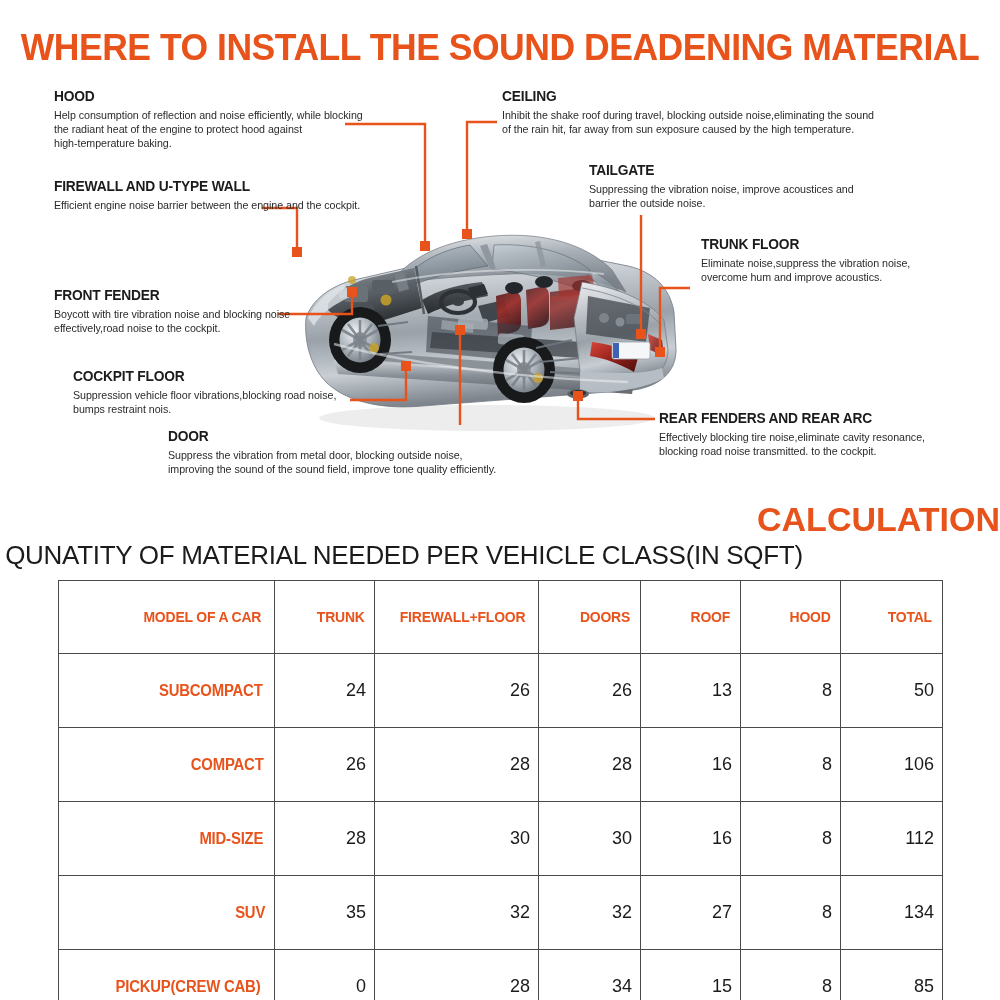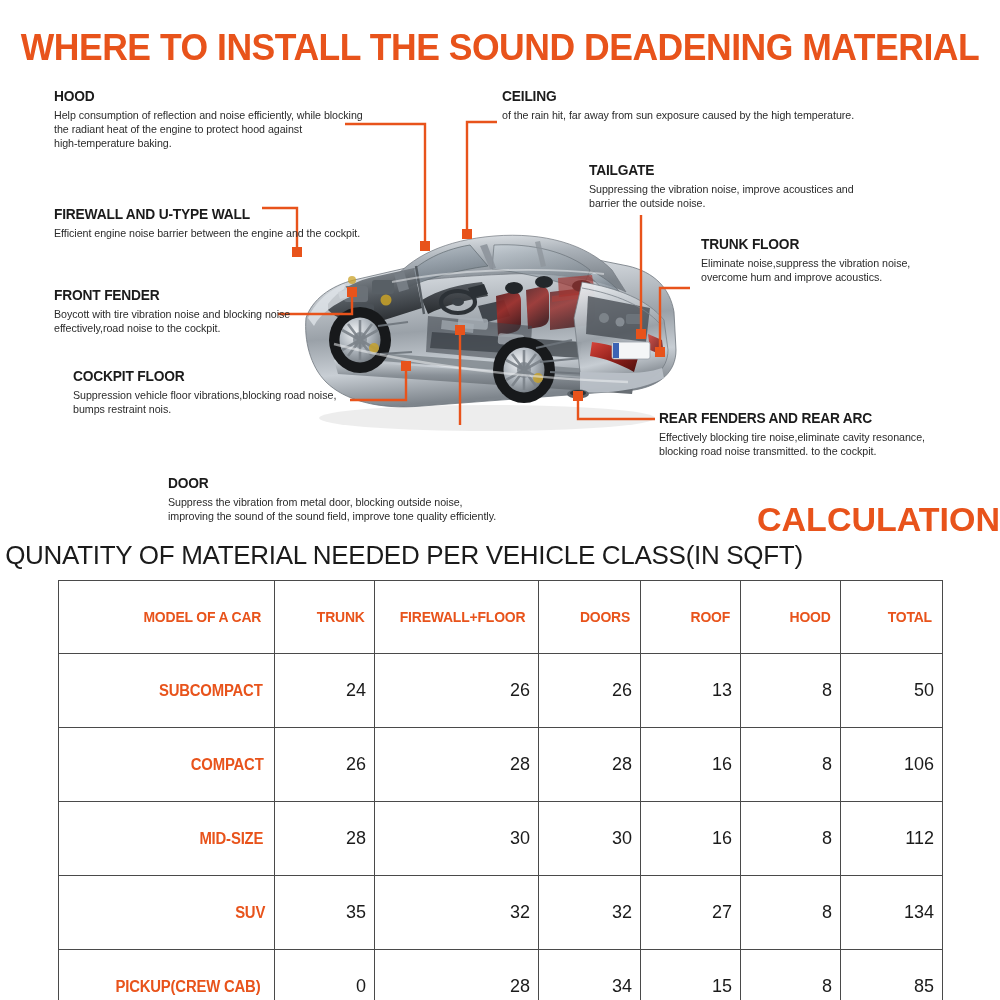--- a/index.html
+++ b/index.html
@@ -313,21 +313,21 @@
 
   <div class="callout" style="left:54px;top:88px;">
     <div class="co-title">HOOD</div>
     <div class="co-body">
       <div>Help consumption of reflection and noise efficiently, while blocking</div>
       <div>the radiant heat of the engine to protect hood against</div>
       <div>high-temperature baking.</div>
     </div>
   </div>
 
-  <div class="callout" style="left:54px;top:178px;margin-top:28px;">
+  <div class="callout" style="left:54px;top:178px;">
     <div class="co-title">FIREWALL AND U-TYPE WALL</div>
     <div class="co-body">
       <div>Efficient engine noise barrier between the engine and the cockpit.</div>
     </div>
   </div>
 
   <div class="callout" style="left:54px;top:287px;">
     <div class="co-title">FRONT FENDER</div>
     <div class="co-body">
       <div>Boycott with tire vibration noise and blocking noise</div>
@@ -336,31 +336,32 @@
   </div>
 
   <div class="callout" style="left:73px;top:368px;">
     <div class="co-title">COCKPIT FLOOR</div>
     <div class="co-body">
       <div>Suppression vehicle floor vibrations,blocking road noise,</div>
       <div>bumps restraint nois.</div>
     </div>
   </div>
 
-  <div class="callout" style="left:168px;top:428px;margin-top:47px;">
+  <div class="callout" style="left:168px;top:428px;">
     <div class="co-title">DOOR</div>
     <div class="co-body">
       <div>Suppress the vibration from metal door, blocking outside noise,</div>
       <div>improving the sound of the sound field, improve tone quality efficiently.</div>
     </div>
   </div>
 
   <div class="callout" style="left:502px;top:88px;">
     <div class="co-title">CEILING</div>
     <div class="co-body">
+      <div>Inhibit the shake roof during travel, blocking outside noise,eliminating the sound</div>
       <div>of the rain hit, far away from sun exposure caused by the high temperature.</div>
     </div>
   </div>
 
   <div class="callout" style="left:589px;top:162px;">
     <div class="co-title">TAILGATE</div>
     <div class="co-body">
       <div>Suppressing the vibration noise, improve acoustices and</div>
       <div>barrier the outside noise.</div>
     </div>

